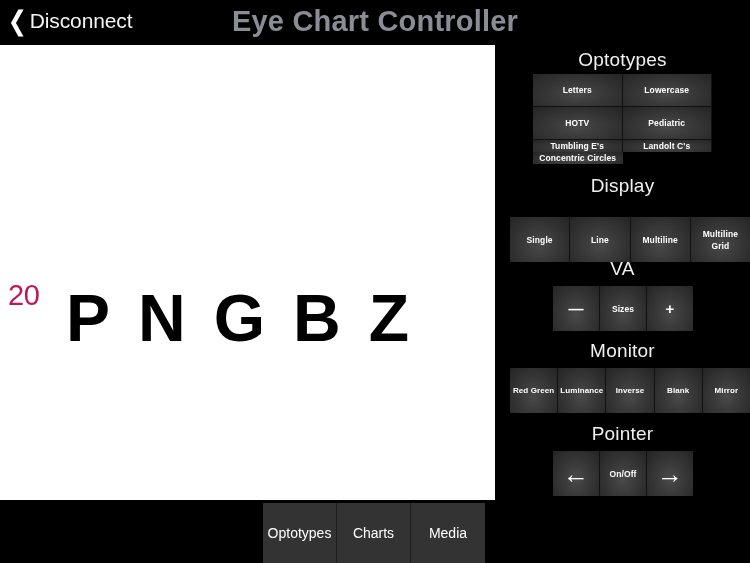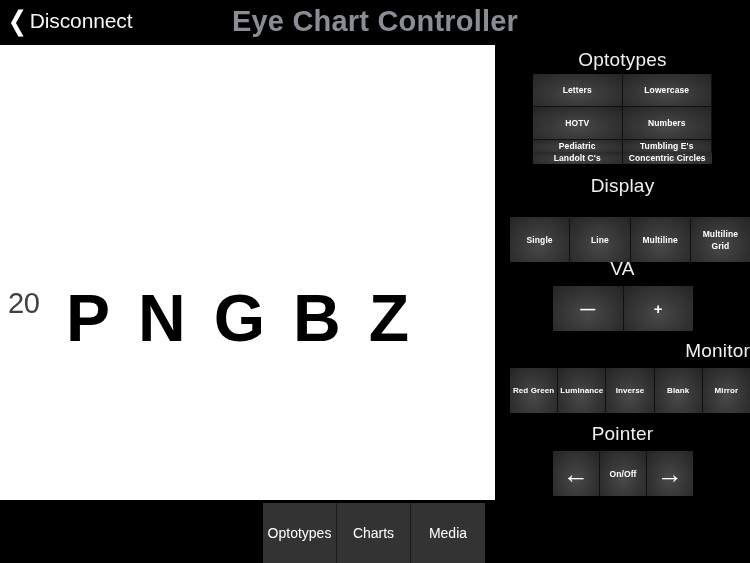--- a/index.html
+++ b/index.html
@@ -51,24 +51,24 @@
   }
 
   
   #chart-area {
     position: absolute; left: 0; top: 45px;
     width: 495px; height: 455px;
     background: #ffffff;
   }
   #va-label {
     position: absolute;
-    left: 8px; top: 244px;
+    left: 8px; top: 236px;
     font-size: 29px;
     line-height: 29px;
-    color: #404040;
+    color: #be185d;
     font-family: "Liberation Sans", sans-serif;
     letter-spacing: -0.5px;
   }
   #optotype-row {
     position: absolute;
     left: 66px; top: 240px;
     display: flex;
     gap: 28px;
   }
   .optotype-glyph {
@@ -155,21 +155,21 @@
   
   #sec-va-title { position: absolute; left: 0; top: 212px; width: 255px; }
   #va-row {
     position: absolute;
     left: 58px; top: 241px;
     width: 140px; height: 45px;
   }
   #va-row .ctl-btn { flex: 1; }
 
   
-  #sec-monitor-title { position: absolute; left: 0; top: 294px; width: 255px; text-align: right; }
+  #sec-monitor-title { position: absolute; left: 0; top: 294px; width: 255px; }
   #monitor-row {
     position: absolute;
     left: 15px; top: 323px;
     width: 240px; height: 45px;
   }
   #monitor-row .ctl-btn { flex: 1; font-size: 8px; }
 
   
   #sec-pointer-title { position: absolute; left: 0; top: 377px; width: 255px; }
   #pointer-row {
@@ -237,23 +237,20 @@
       <div class="ctl-btn">
           <span class="lbl">Letters</span>
         </div>
       <div class="ctl-btn">
           <span class="lbl">Lowercase</span>
         </div>
       <div class="ctl-btn">
           <span class="lbl">HOTV</span>
         </div>
       <div class="ctl-btn">
-          <span class="lbl">Numbers</span>
-        </div>
-      <div class="ctl-btn">
           <span class="lbl">Pediatric</span>
         </div>
       <div class="ctl-btn">
           <span class="lbl">Tumbling E's</span>
         </div>
       <div class="ctl-btn">
           <span class="lbl">Landolt C's</span>
         </div>
       <div class="ctl-btn">
           <span class="lbl">Concentric Circles</span>
@@ -273,20 +270,23 @@
         </div>
       <div class="ctl-btn">
           <span class="lbl">Multiline Grid</span>
         </div>
     </div>
 
     <div id="sec-va-title" class="section-title">VA</div>
     <div id="va-row" class="btn-row">
       <div class="ctl-btn">
           <span class="sym-glyph">—</span>
+        </div>
+      <div class="ctl-btn">
+          <span class="lbl">Sizes</span>
         </div>
       <div class="ctl-btn">
           <span class="sym-glyph">+</span>
         </div>
     </div>
 
     <div id="sec-monitor-title" class="section-title">Monitor</div>
     <div id="monitor-row" class="btn-row">
       <div class="ctl-btn">
           <span class="lbl">Red Green</span>

